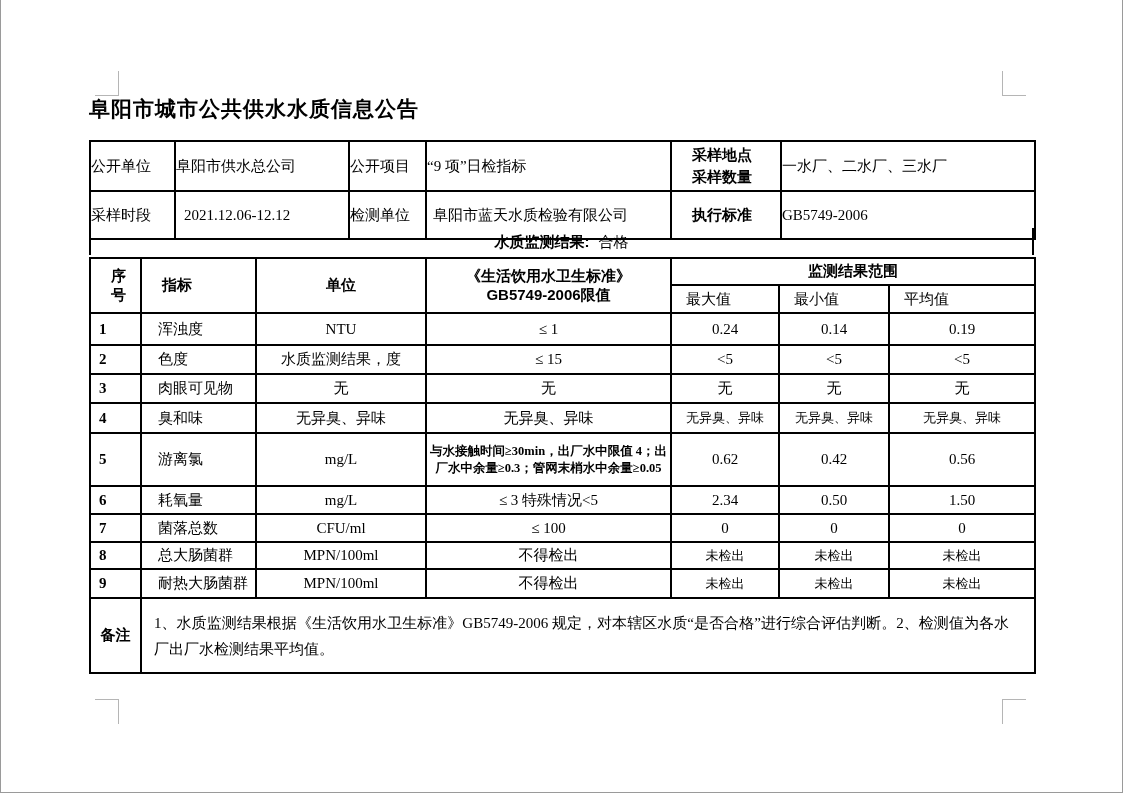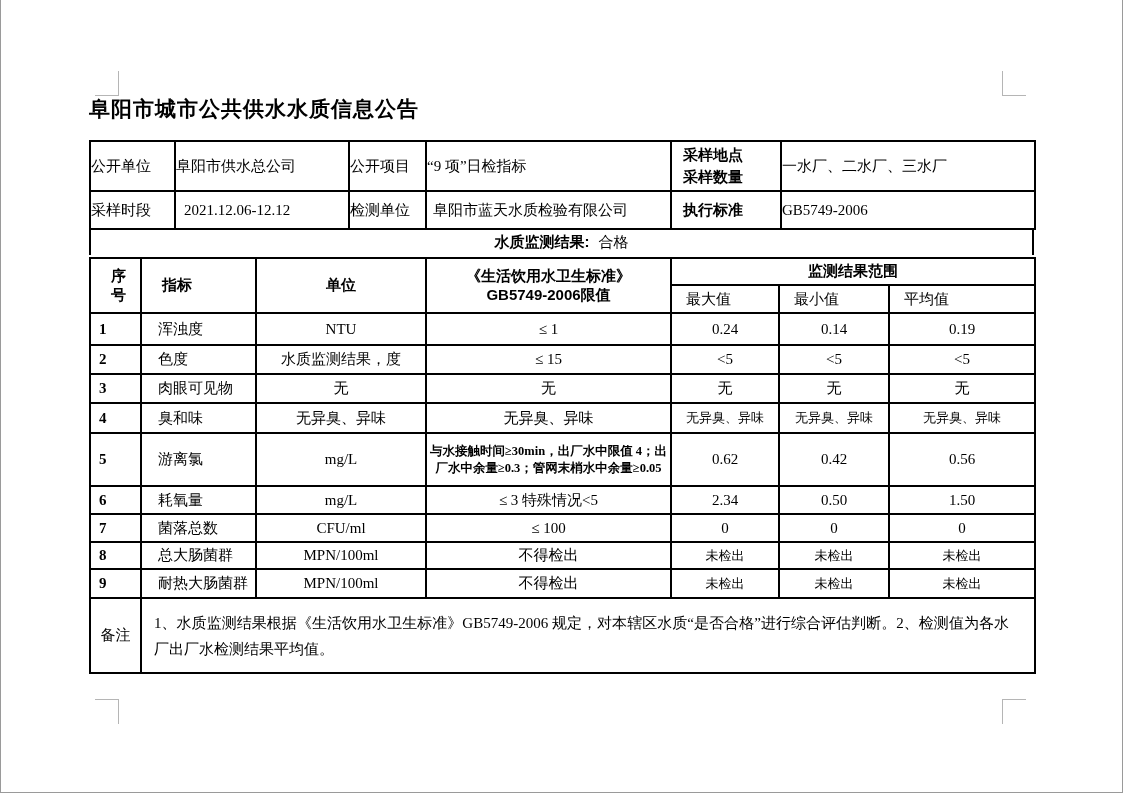--- a/index.html
+++ b/index.html
@@ -21,39 +21,39 @@
     font-family:"Liberation Sans","DejaVu Sans",sans-serif;font-weight:bold;
     font-size:21px;letter-spacing:1px;}
 
   table{border-collapse:collapse;table-layout:fixed;}
   td,th{border:2px solid #000;overflow:hidden;vertical-align:middle;
         font-size:15px;font-weight:normal;padding:0;}
 
   .info-table{position:absolute;left:89px;top:140px;width:945px;}
   .lbl{font-family:"Liberation Sans","DejaVu Sans",sans-serif;font-weight:normal;text-align:left;}
   .lbl-left{font-family:"Liberation Sans","DejaVu Sans",sans-serif;font-weight:bold;
-            text-align:left;padding-left:11px;line-height:1.45;}
+            text-align:left;padding-left:20px;line-height:1.45;}
   .val{text-align:left;}
 
   .result-band{position:absolute;left:89px;top:228px;width:941px;height:27px;
     border-left:2px solid #000;border-right:2px solid #000;
     text-align:center;line-height:28px;font-size:15px;}
   .result-band .rlabel{font-family:"Liberation Sans","DejaVu Sans",sans-serif;font-weight:bold;}
   .result-band .rvalue{margin-left:9px;}
 
   .main-table{position:absolute;left:89px;top:257px;width:945px;}
   .h-bold{font-family:"Liberation Sans","DejaVu Sans",sans-serif;font-weight:bold;}
   .h-left{text-align:left;padding-left:20px;}
   .h-center{text-align:center;}
   .sub-h{text-align:left;padding-left:14px;}
   .c-no{text-align:left;padding-left:8px;font-weight:bold;}
   .c-name{text-align:left;padding-left:16px;}
   .c-mid{text-align:center;}
   .c-small{font-size:12.5px;line-height:1.32;text-align:center;padding:0 2px;font-weight:bold;}
-  .note-label{font-family:"Liberation Sans","DejaVu Sans",sans-serif;font-weight:normal;text-align:center;}
+  .note-label{font-family:"Liberation Sans","DejaVu Sans",sans-serif;font-weight:bold;text-align:center;}
   .note-text{text-align:justify;padding:0 25px 0 12px;font-size:15px;line-height:26px;}
 </style>
 </head>
 <body>
 
 <div class="edge edge-left"></div>
 <div class="edge edge-right"></div>
 <div class="edge edge-bottom"></div>
 
 <div class="crop crop-tl"></div>
@@ -77,21 +77,21 @@
     <td class="lbl">公开单位</td>
     <td class="val">阜阳市供水总公司</td>
     <td class="lbl">公开项目</td>
     <td class="val">“9 项”日检指标</td>
     <td class="lbl-left">
       <div>采样地点</div>
       <div>采样数量</div>
     </td>
     <td class="val">一水厂、二水厂、三水厂</td>
   </tr>
-  <tr style="height:38px">
+  <tr style="height:48px">
     <td class="lbl">采样时段</td>
     <td class="val" style="padding-left:8px">2021.12.06-12.12</td>
     <td class="lbl">检测单位</td>
     <td class="val" style="padding-left:6px">阜阳市蓝天水质检验有限公司</td>
     <td class="lbl-left">执行标准</td>
     <td class="val">GB5749-2006</td>
   </tr>
 </tbody>
   </table>
 

